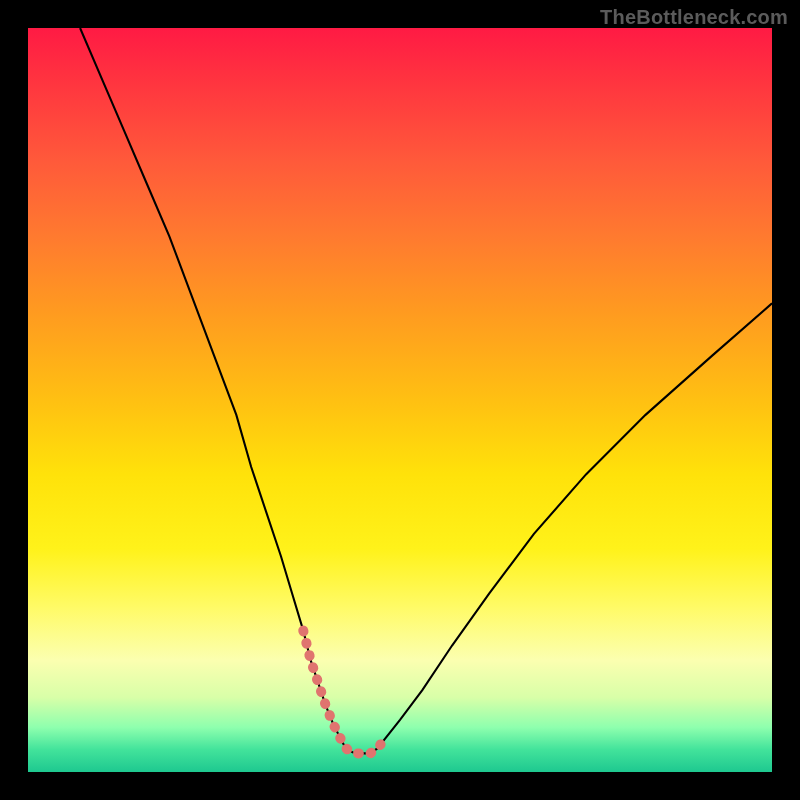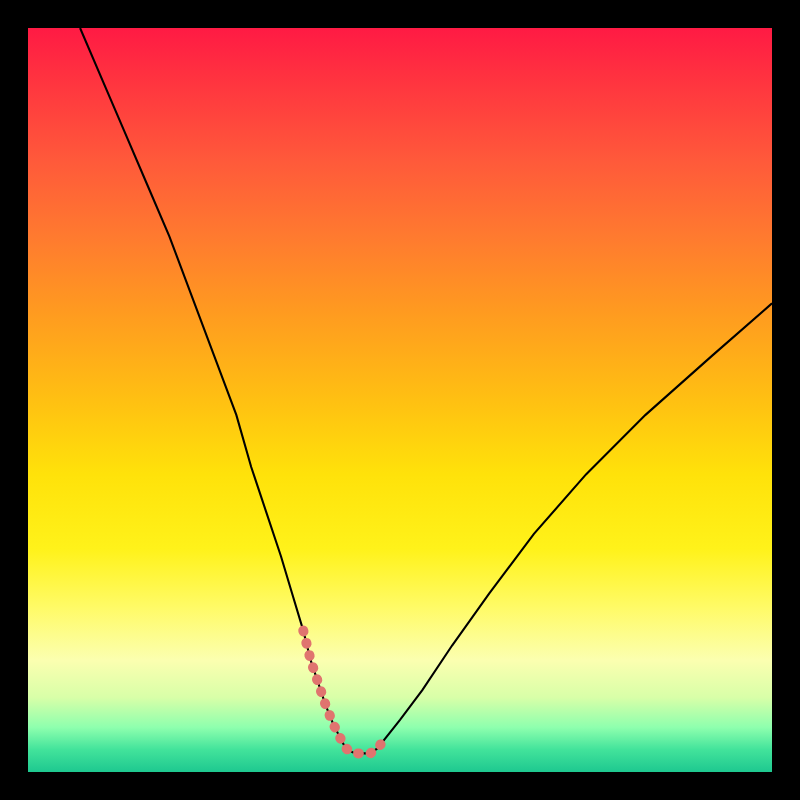--- a/index.html
+++ b/index.html
@@ -44,19 +44,20 @@
   svg.curve {
     position: absolute;
     left: 0; top: 0;
     width: 744px; height: 744px;
   }
 </style>
 </head>
 <body>
 
 <div class="frame">
+  <div class="watermark">TheBottleneck.com</div>
   <div class="plot-area">
     <svg class="curve" viewBox="0 0 100 100" preserveAspectRatio="none">
       <path fill="none" stroke="#000" stroke-width="0.28" d="M7.00 0.00 L10.00 7.00 L13.00 14.00 L16.00 21.00 L19.00 28.00 L22.00 36.00 L25.00 44.00 L28.00 52.00 L30.00 59.00 L32.00 65.00 L34.00 71.00 L35.50 76.00 L37.00 81.00 L38.00 85.00 L39.00 88.00 L40.00 91.00 L41.00 93.50 L42.00 95.50 L42.70 96.80 L43.30 97.20 L44.00 97.50 L45.00 97.50 L46.00 97.50 L47.00 96.80 L48.00 95.50 L50.00 93.00 L53.00 89.00 L57.00 83.00 L62.00 76.00 L68.00 68.00 L75.00 60.00 L83.00 52.00 L92.00 44.00 L100.00 37.00" id="mainPath"></path>
       <path fill="none" stroke="#e0746f" stroke-width="1.35" stroke-linecap="round" stroke-linejoin="round" stroke-dasharray="0.1 1.6" d="M37.00 81.00 L38.00 85.00 L39.00 88.00 L40.00 91.00 L41.00 93.50 L42.00 95.50 L42.70 96.80 L43.30 97.20 L44.00 97.50 L45.00 97.50 L46.00 97.50 L47.00 96.80 L48.00 95.50" id="hiPath"></path>
     </svg>
   </div>
 </div>
 
 </body></html>

